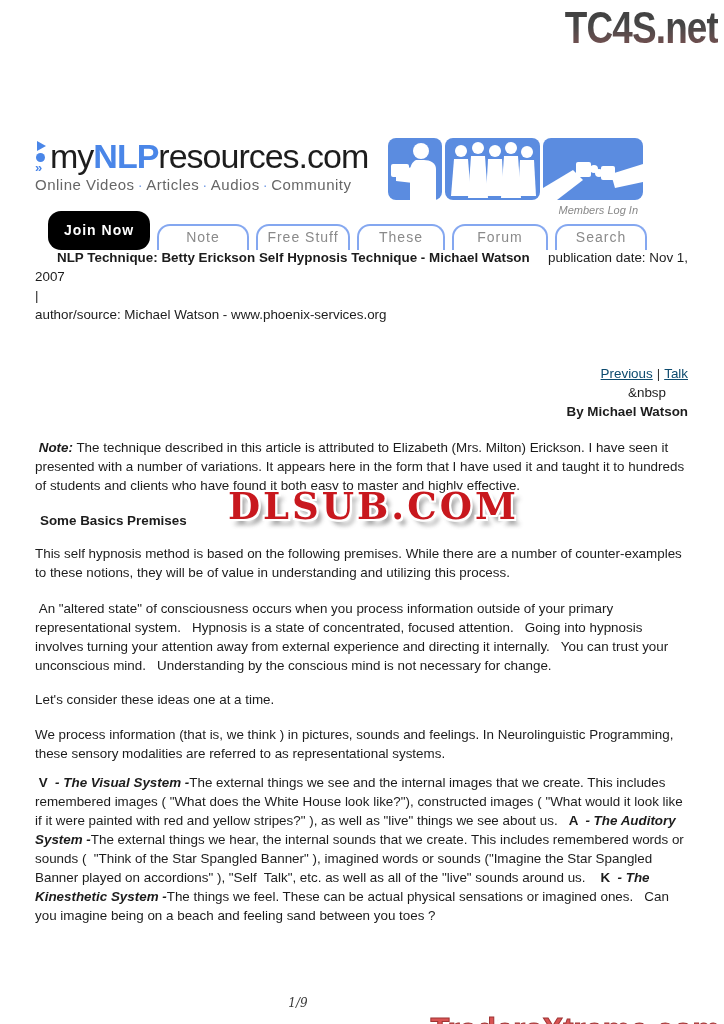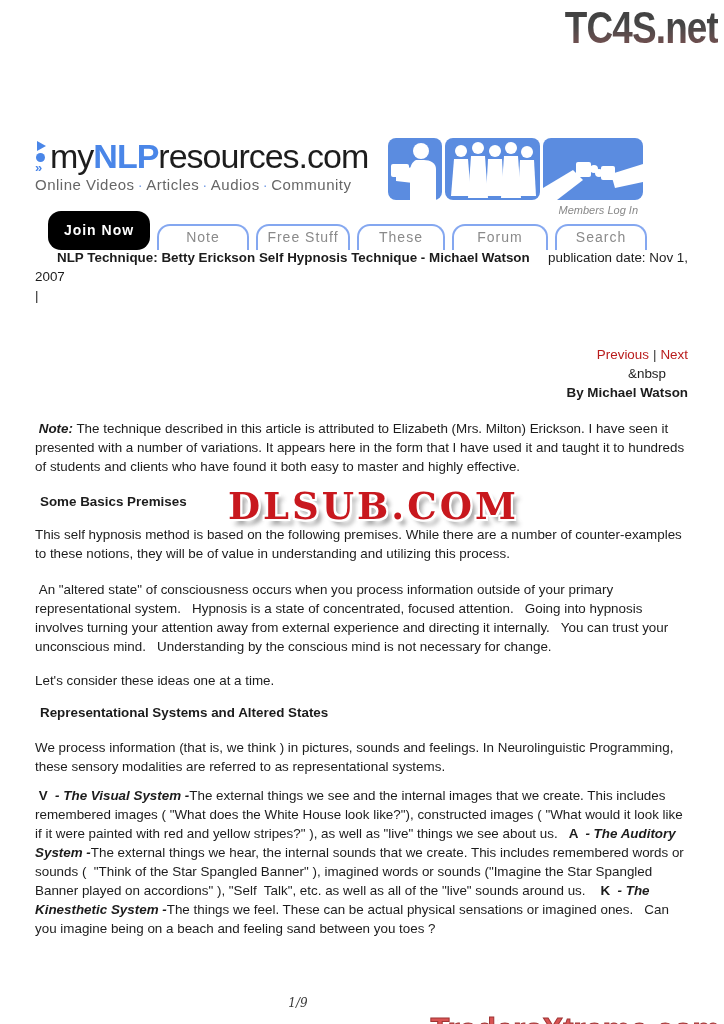--- a/index.html
+++ b/index.html
@@ -38,21 +38,21 @@
   .tab.joinNow{background:#000;border:none;border-radius:13px;color:#fff;font-weight:bold;height:39px;padding-bottom:2px;}
 
   
   .article{position:absolute;left:35px;top:240px;width:653px;font-size:13.4px;line-height:19px;margin-top:8px;}
   .titleRow{display:flex;justify-content:space-between;white-space:nowrap;padding-left:22px;}
   .articleTitle{font-weight:bold;}
   .pubDate{font-weight:normal;}
   .yearRow{text-align:left;}
   .pipeRow,.authorRow{text-align:left;}
   .pagination{margin-top:40px;text-align:right;}
-  .pagination a{color:#b91c1c;cursor:pointer;}
+  .pagination a{color:#0c4a6e;text-decoration:underline;cursor:pointer;}
   .pagination .sep{color:#333;padding:0 4px;}
   .nbspRow{text-align:right;padding-right:22px;}
   .byline{text-align:right;font-weight:bold;}
   .para{white-space:pre-wrap;}
   .p-note{margin-top:17px;}
   .heading{font-weight:bold;padding-left:5px;}
   .h1{margin-top:16px;}
   .p-premises1{margin-top:14px;}
   .p-premises2{margin-top:17px;}
   .p-consider{margin-top:15px;}
@@ -143,37 +143,37 @@
     <div class="tab" style="width:92px">Search</div>
   </div>
 
   <div class="article">
     <div class="titleRow">
       <span class="articleTitle">NLP Technique: Betty Erickson Self Hypnosis Technique - Michael Watson</span>
       <span class="pubDate">publication date: Nov 1,</span>
     </div>
     <div class="yearRow">2007</div>
     <div class="pipeRow">|</div>
+    <div class="authorRow">author/source: Michael Watson - www.phoenix-services.org</div>
 
     <div class="pagination">
-      <a>Previous</a><span class="sep">|</span><a>Next</a>
+      <a>Previous</a><span class="sep">|</span><a>Talk</a>
     </div>
     <div class="nbspRow">&amp;nbsp</div>
 
     <div class="byline">By Michael Watson</div>
 
     <div class="para p-note"><span class="rt-bi"> Note:</span><span> The technique described in this article is attributed to Elizabeth (Mrs. Milton) Erickson. I have seen it presented with a number of variations. It appears here in the form that I have used it and taught it to hundreds of students and clients who have found it both easy to master and highly effective.</span></div>
 
     <div class="heading h1">Some Basics Premises</div>
 
     <div class="para p-premises1"><span>This self hypnosis method is based on the following premises. While there are a number of counter-examples to these notions, they will be of value in understanding and utilizing this process.</span></div>
     <div class="para p-premises2"><span> An "altered state" of consciousness occurs when you process information outside of your primary representational system.   Hypnosis is a state of concentrated, focused attention.   Going into hypnosis involves turning your attention away from external experience and directing it internally.   You can trust your unconscious mind.   Understanding by the conscious mind is not necessary for change.</span></div>
     <div class="para p-consider"><span>Let's consider these ideas one at a time.</span></div>
 
-    <div class="heading h2">Representational Systems and Altered States</div>
 
     <div class="para p-process"><span>We process information (that is, we </span><span class="rt-i">think</span><span> ) in pictures, sounds and feelings. In Neurolinguistic Programming, these sensory modalities are referred to as </span><span class="rt-i">representational systems.</span></div>
     <div class="para p-systems"><span class="rt-b"> V  </span><span class="rt-bi">- The Visual System -</span><span>The external things we see and the internal images that we create. This includes remembered images ( </span><span class="rt-i">"What does the White House look like?"</span><span>), constructed images ( </span><span class="rt-i">"What would it look like if it were painted with red and yellow stripes?" </span><span>), as well as "live" things we see about us.   </span><span class="rt-b">A  </span><span class="rt-bi">- The Auditory System -</span><span>The external things we hear, the internal sounds that we create. This includes remembered words or sounds (  </span><span class="rt-i">"Think of the Star Spangled Banner"</span><span> ), imagined words or sounds (</span><span class="rt-i">"Imagine the Star Spangled Banner played on accordions"</span><span> ), "Self  Talk", etc. as well as all of the "live" sounds around us.    </span><span class="rt-b">K  </span><span class="rt-bi">- The Kinesthetic System -</span><span>The things we feel. These can be actual physical sensations or imagined ones.   </span><span class="rt-i">Can you imagine being on a beach and feeling sand between you toes ?</span></div>
   </div>
 
   <div class="dlsub">DLSUB.COM</div>
 
   <div class="pageNum">1/9</div>
   <div class="traders">TradersXtreme.com</div>
 

